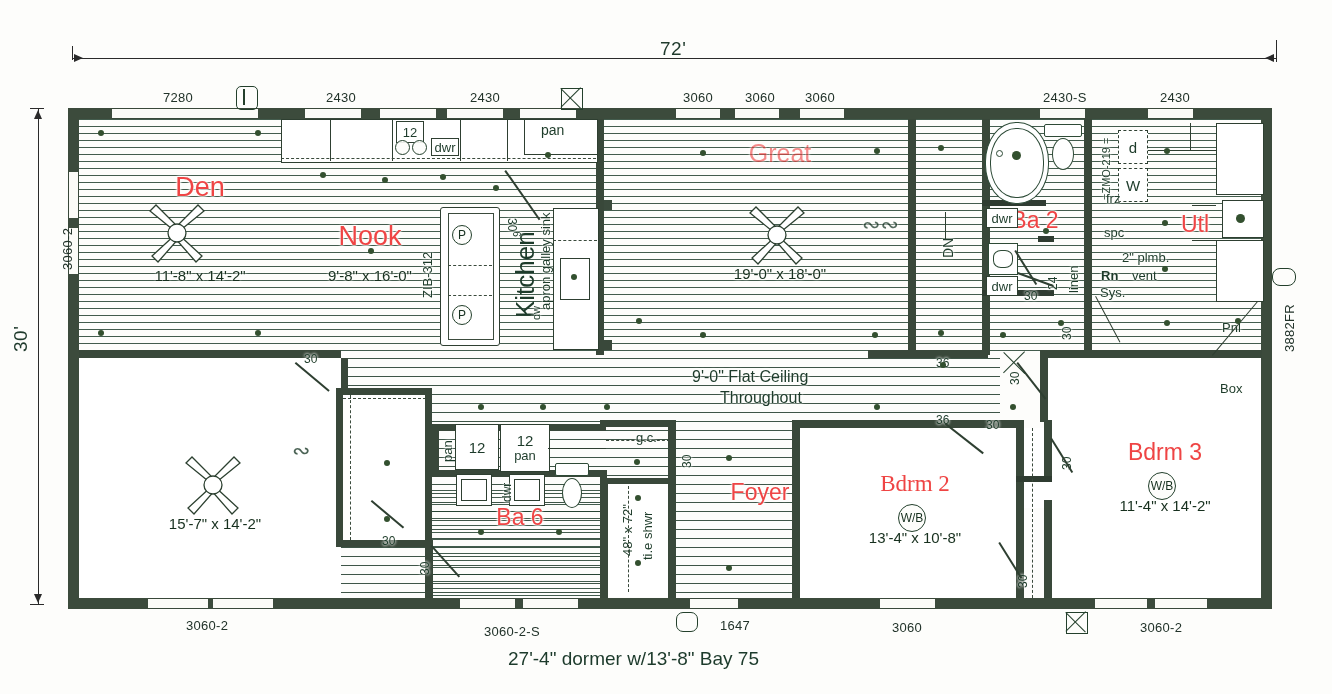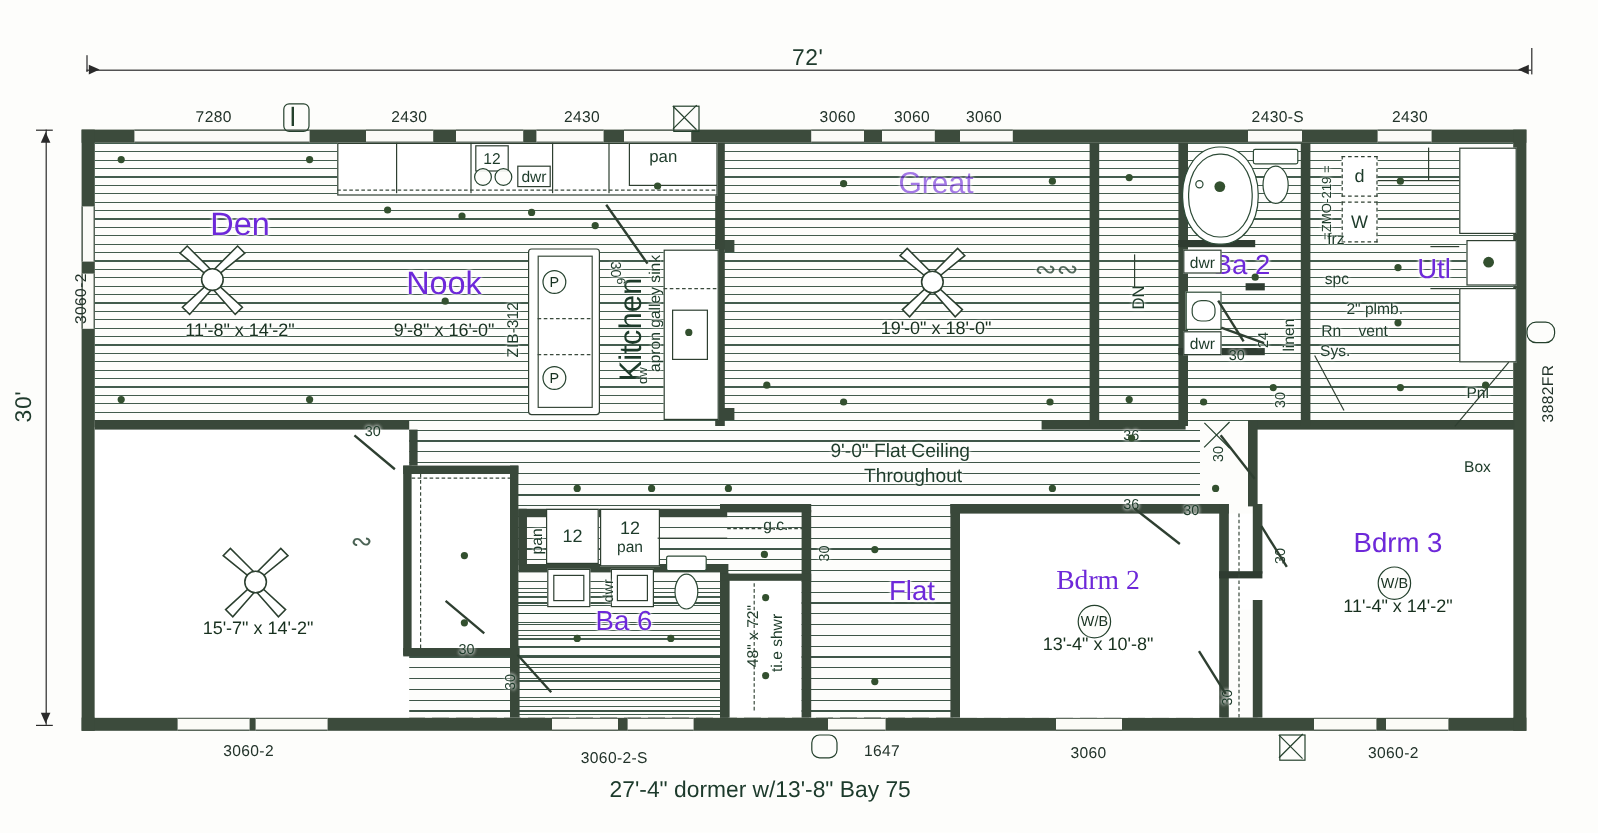--- a/index.html
+++ b/index.html
@@ -44,21 +44,21 @@
      opacity:.85;}
   .hatch-tile{position:absolute;
      background-image:
        repeating-linear-gradient(to bottom, #2a4334 0px,#2a4334 1px, rgba(0,0,0,0) 1px, rgba(0,0,0,0) 9px),
        repeating-linear-gradient(to right, rgba(255,255,255,0) 0px, rgba(255,255,255,0) 14px, #fdfdfb 14px, #fdfdfb 20px);
      opacity:.9;}
   .plainfill{position:absolute;background:#ffffff;}
 
   
   .room{position:absolute;text-align:center;white-space:nowrap;}
-  .room .rname{font-size:27px;color:#6d28d9;line-height:1.05;
+  .room .rname{font-size:27px;color:#ef4444;line-height:1.05;
       text-shadow:0 0 3px #fdfdfb,0 0 3px #fdfdfb,0 0 2px #fdfdfb;}
   .room .rname.two{font-size:25px;}
   .room .rdim{font-size:15px;color:#17301f;margin-top:3px;
       text-shadow:0 0 3px #fdfdfb,0 0 3px #fdfdfb;}
   .room .rname.sm{font-size:23px;}
 
   
   .vlabel{position:absolute;transform-origin:left top;white-space:nowrap;}
 
   
@@ -355,21 +355,21 @@
     <div class="rname sm">Utl</div>
   </div>
 
   <div class="fixbox dash" style="left:1118px;top:130px;width:30px;height:34px;font-size:15px;">d</div>
   <div class="fixbox dash" style="left:1118px;top:168px;width:30px;height:34px;font-size:15px;">W</div>
   <div class="note rot90" style="left:1100px;top:200px;font-size:11px;">=ZMO-219 =</div>
   <div class="note" style="left:1106px;top:191px;text-align:center;">frz</div>
   <div class="note" style="left:1104px;top:225px;">spc</div>
   <div class="note" style="left:1122px;top:250px;">2" plmb.</div>
   <div class="note" style="left:1132px;top:268px;">vent</div>
-  <div class="note" style="left:1101px;top:268px;">Rn</div>
+  <div class="note" style="left:1101px;top:268px;font-weight:bold;">Rn</div>
   <div class="note" style="left:1100px;top:285px;">Sys.</div>
   <div class="note" style="left:1222px;top:320px;">Pnl</div>
   <div class="note" style="left:1220px;top:338px;margin-top:43px;">Box</div>
 
   <div class="abs" style="left:1216px;top:123px;width:46px;height:70px;border:1px solid #2e3f31;background:#fff;"></div>
   <div class="abs" style="left:1216px;top:240px;width:46px;height:60px;border:1px solid #2e3f31;background:#fff;"></div>
   <div class="abs" style="left:1222px;top:200px;width:40px;height:36px;border:1.3px solid #2e3f31;background:#fff;"></div>
   <div class="outlet" style="left:1236px;top:214px;width:9px;height:9px;"></div>
 
   <div class="solidline-h" style="left:1148px;top:150px;width:68px;"></div>
@@ -439,21 +439,21 @@
   <div class="outlet" style="left:635px;top:495px;"></div>
   <div class="outlet" style="left:635px;top:560px;"></div>
   <div class="dashline-v" style="left:628px;top:486px;height:106px;"></div>
 
   <div class="note" style="left:636px;top:430px;font-size:13px;">g.c.</div>
   <div class="dashline-h" style="left:606px;top:440px;width:64px;"></div>
   <div class="outlet" style="left:634px;top:459px;"></div>
   <div class="note rot90" style="left:680px;top:468px;font-size:12px;">30</div>
 
   <div class="room" style="left:705px;top:480px;width:110px;">
-    <div class="rname sm">Flat</div>
+    <div class="rname sm">Foyer</div>
   </div>
   <div class="outlet" style="left:726px;top:455px;"></div>
   <div class="outlet" style="left:726px;top:565px;"></div>
 
   <div class="room" style="left:845px;top:472px;width:140px;font-family:Liberation Serif, serif;">
     <div class="rname sm">Bdrm 2</div>
   </div>
   <div class="circ wb" style="left:898px;top:504px;width:26px;height:26px;">W/B</div>
   <div class="room" style="left:845px;top:526px;width:140px;">
     <div class="rdim">13'-4" x 10'-8"</div>

